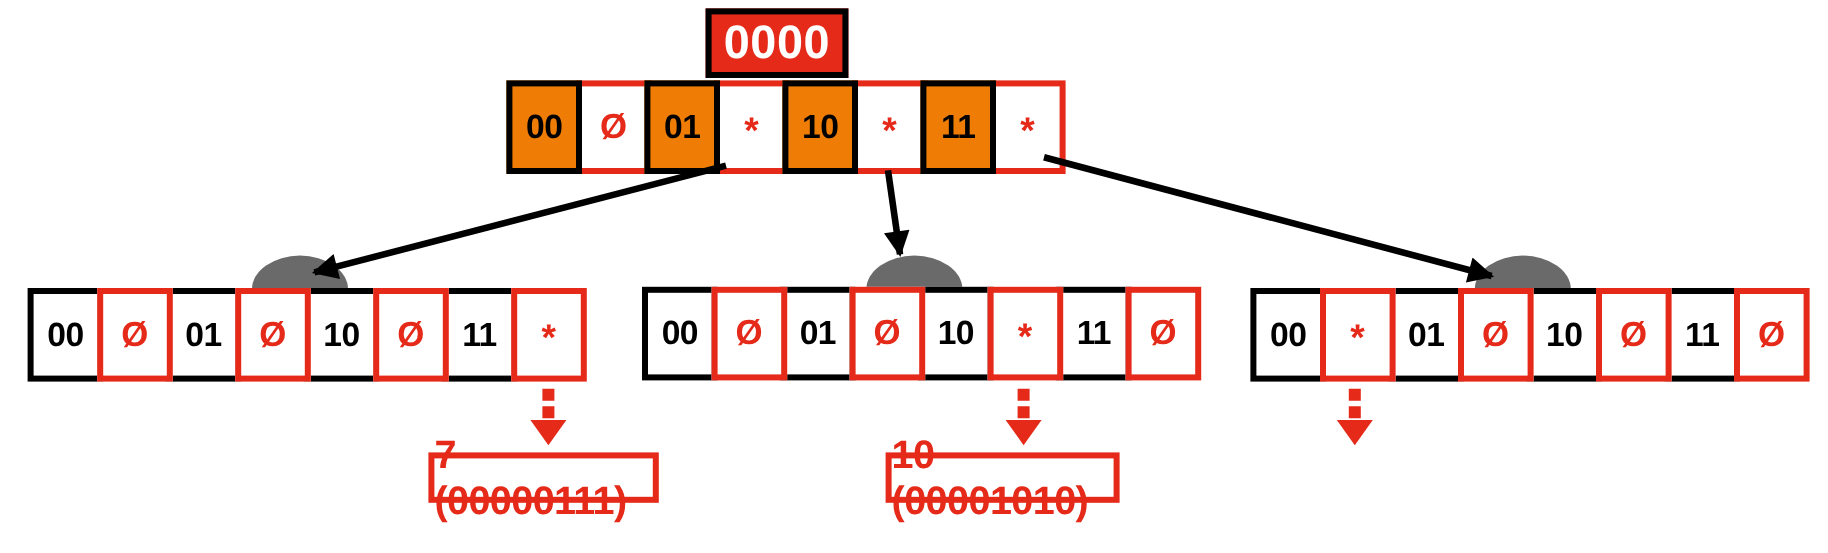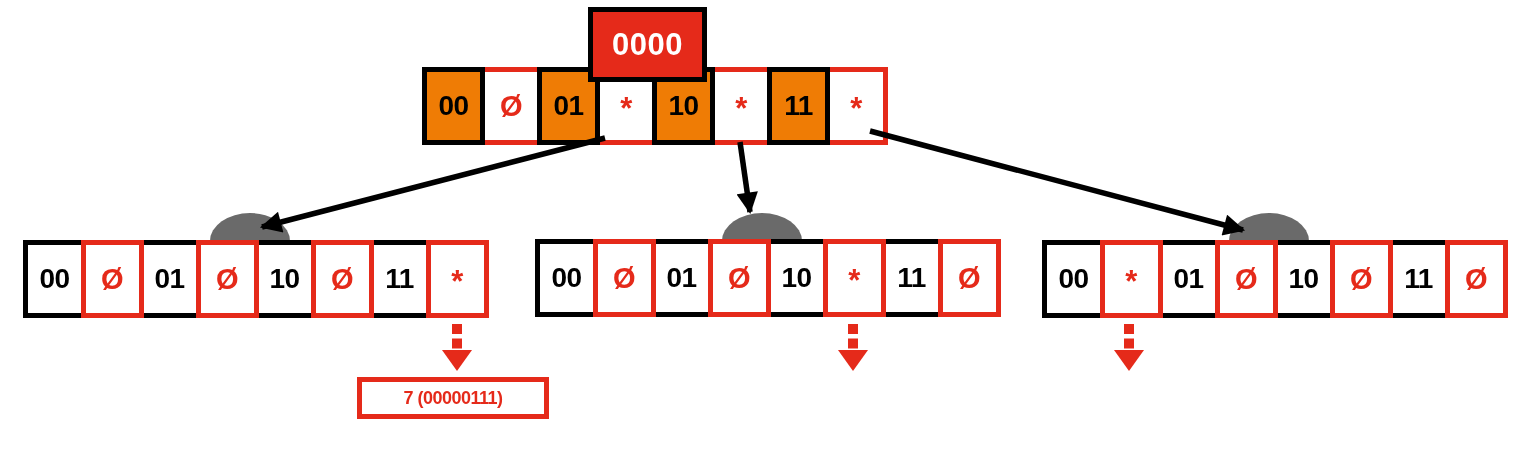--- a/index.html
+++ b/index.html
@@ -20,41 +20,41 @@
   .cell.null span { font-size:29px; }
   .cell.ptr  span { font-size:31px; transform:translateY(3px); }
 
   .row-root .cell.key { background:var(--orange); z-index:3; }
   .row-root .cell.null, .row-root .cell.ptr { z-index:2; }
   .row-child .cell.null, .row-child .cell.ptr { z-index:3; }
   .row-child .cell.key { z-index:2; }
 
   
   .keybox {
-    position:absolute; left:588px; top:7px; width:119px; height:75px; box-sizing:border-box;
+    position:absolute; left:588px; top:7px; width:119px; height:58px; box-sizing:border-box;
     background:var(--red); border:5px solid var(--black); color:#ffffff;
     display:flex; align-items:center; justify-content:center;
-    font-size:31px; font-weight:bold; z-index:4; letter-spacing:0.5px;
+    font-size:39px; font-weight:bold; z-index:4; letter-spacing:0.5px;
   }
 
   
   .dome {
     position:absolute; top:213px; width:80px; height:28px; background:var(--gray);
     border-radius:40px 40px 0 0 / 28px 28px 0 0; z-index:1;
   }
   #dome-left   { left:210px; }
   #dome-middle { left:722px; }
   #dome-right  { left:1229px; }
 
   
   .leaf {
     position:absolute; top:377px; height:42px; box-sizing:border-box;
     border:5px solid var(--red); color:var(--red); background:#ffffff;
     display:flex; align-items:center; justify-content:center;
-    font-weight:bold; font-size:18px; z-index:4; letter-spacing:-0.5px;
+    font-weight:bold; font-size:33px; z-index:4; letter-spacing:-0.5px;
   }
   #leaf-left   { left:357px;  width:192px; }
   #leaf-middle { left:738px;  width:195px; }
   #leaf-right  { left:1043px; width:198px; }
 
   
   svg.arrows { position:absolute; left:0; top:0; width:1523px; height:461px; z-index:6; pointer-events:none; }
   .black-arrow { stroke:var(--black); stroke-width:5.5; fill:none; }
   .arrowhead-black { fill:var(--black); }
   .red-dash { stroke:var(--red); stroke-width:10; stroke-dasharray:10 4.5; }
@@ -180,20 +180,23 @@
       <div class="cell key" style="left: 345px;">
         <span>11</span>
       </div>
       <div class="cell null" style="left: 402.5px;">
         <span>Ø</span>
       </div>
     </div>
 
   <div class="leaf" id="leaf-left">
     <span>7 (00000111)</span>
+  </div>
+  <div class="leaf" id="leaf-middle">
+    <span>10 (00001010)</span>
   </div>
 
   <svg class="arrows">
     <defs>
       <marker id="ah" viewBox="0 0 10 10" refX="9" refY="5" markerWidth="4.3" markerHeight="3.9" orient="auto-start-reverse">
         <path class="arrowhead-black" d="M0,0 L10,5 L0,10 z"></path>
       </marker>
     </defs>
 
     <line class="black-arrow" x1="605" y1="138" x2="262" y2="227" marker-end="url(#ah)"></line>

